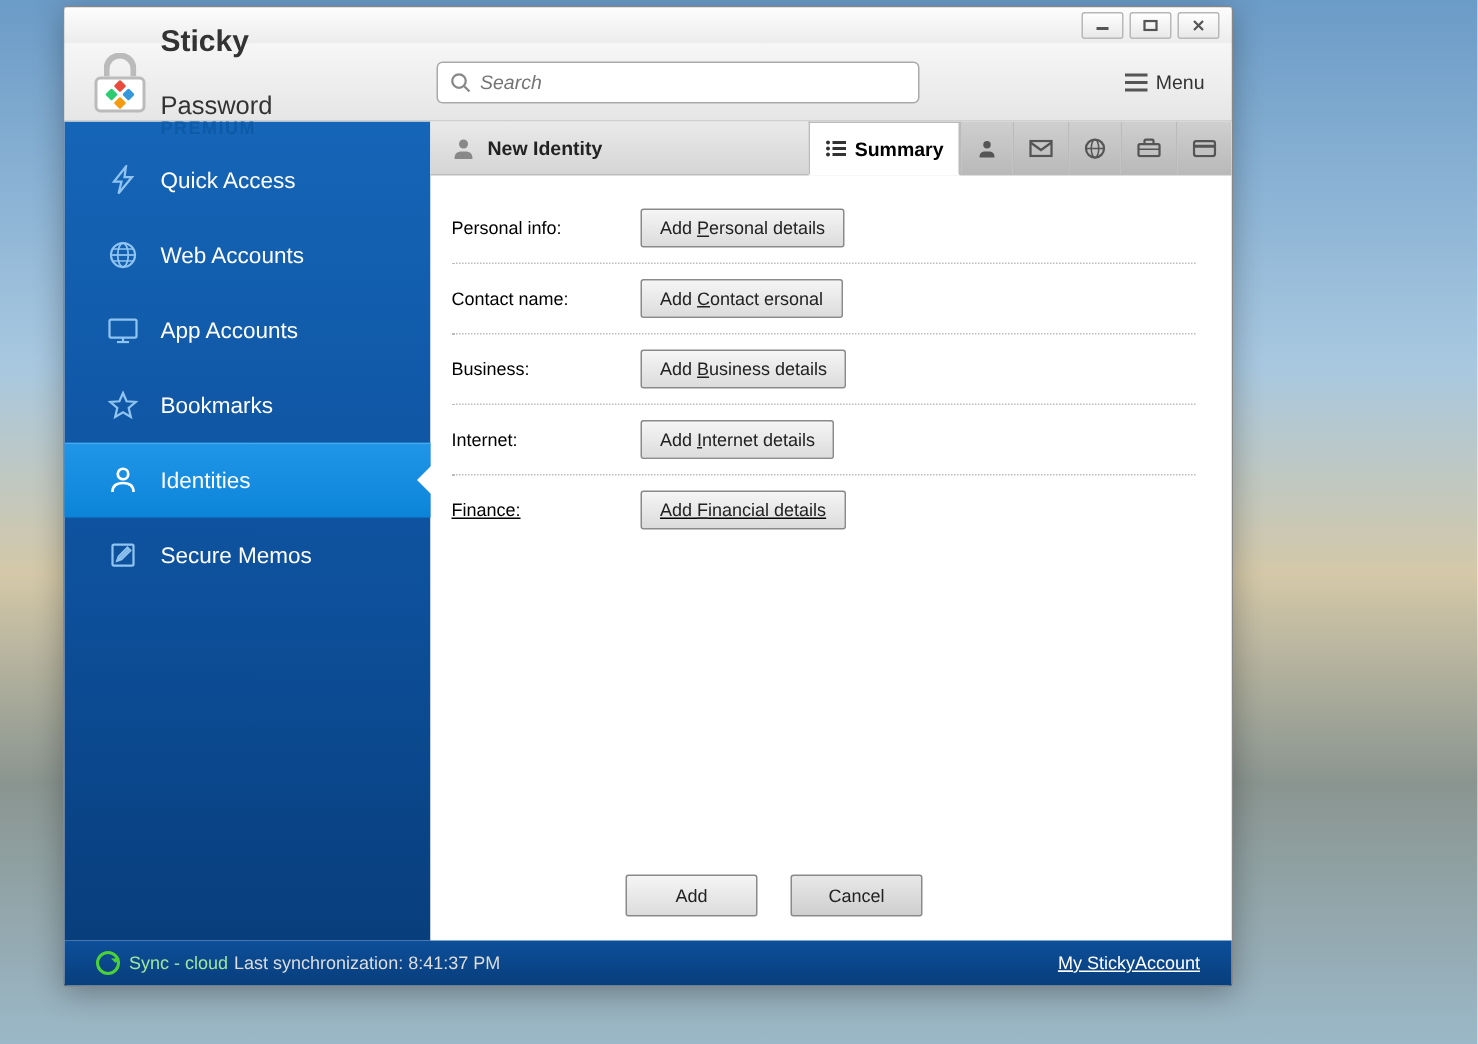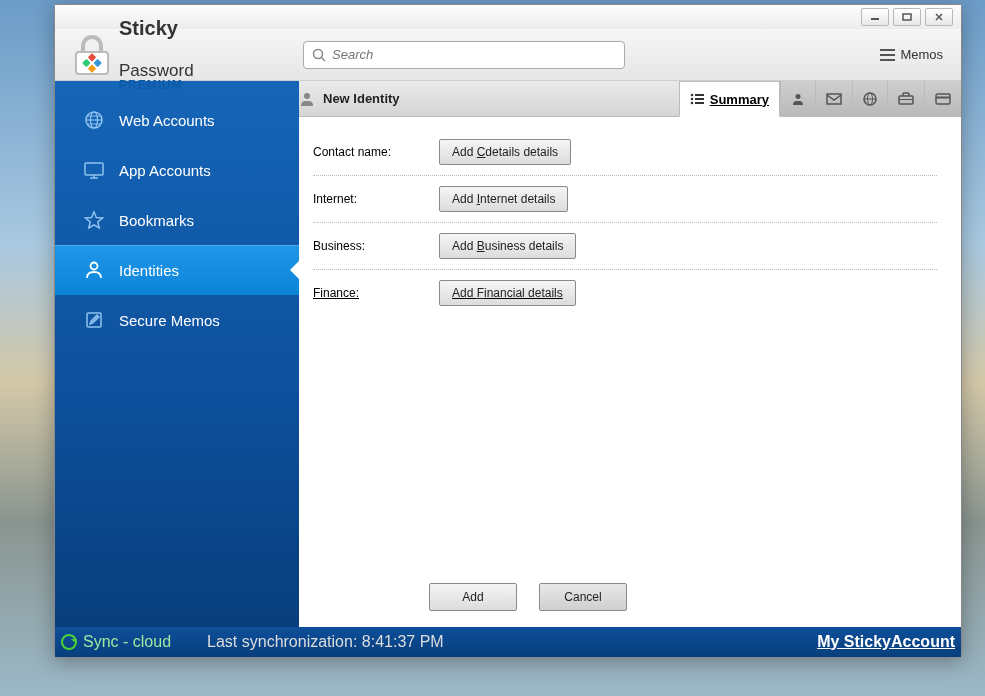--- a/index.html
+++ b/index.html
@@ -3,21 +3,21 @@
 <meta charset="utf-8">
 <style>
 * { box-sizing: border-box; margin: 0; padding: 0; }
 body {
   font-family: "Segoe UI", Tahoma, sans-serif;
   font-size: 13px;
   background: linear-gradient(180deg, #6b9bc7 0%, #a8c8e0 35%, #d4c8a8 55%, #8a9590 75%, #9bb8c8 100%);
   width: 985px; height: 696px; overflow: hidden; position: relative;
 }
 .window {
-  position: absolute; left: 54px; top: 4px; width: 908px; height: 654px;
+  position: absolute; left: 42px; top: 4px; width: 780px; height: 654px;
   background: #fff; border: 1px solid #888; border-radius: 3px;
   box-shadow: 0 4px 20px rgba(0,0,0,0.3);
   display: flex; flex-direction: column;
 }
 .titlebar {
   height: 24px; background: linear-gradient(#fdfdfd,#ececec);
   display: flex; justify-content: flex-end; align-items: center; padding-right: 8px; gap: 4px;
 }
 .win-btn {
   width: 28px; height: 18px; border: 1px solid #b8b8b8; border-radius: 2px;
@@ -75,26 +75,26 @@
   content:''; position:absolute; right:-1px; top:50%; margin-top:-10px;
   border:10px solid transparent; border-right-color:#fff;
 }
 .nav-ico { width:22px; height:22px; display:flex; align-items:center; justify-content:center;}
 
 .content { flex:1; background:#fff; display:flex; flex-direction:column; min-height:0;}
 .content-header {
   height:36px; background:linear-gradient(#eaeaea,#d5d5d5);
   border-bottom:1px solid #bbb; display:flex; align-items:stretch;
 }
-.title-part { flex:1; display:flex; align-items:center; padding-left:0; gap:8px; font-weight:700; color:#222;}
+.title-part { flex:1; display:flex; align-items:center; padding-left:14px; gap:8px; font-weight:700; color:#222;}
 .tab-strip { display:flex; align-items:stretch;}
 .tab {
   display:flex; align-items:center; justify-content:center; gap:6px;
   padding:0 10px; border-left:1px solid #bbb; background:linear-gradient(#cfcfcf,#b9b9b9);
-  cursor:pointer; color:#444; min-width:34px;text-decoration:underline;
+  cursor:pointer; color:#444; min-width:34px;
 }
 .tab.active {
   background:#fff; font-weight:700; color:#000; border-bottom:1px solid #fff; margin-bottom:-1px;
   border-top:1px solid #bbb; border-left:1px solid #bbb; border-right:1px solid #bbb;
 }
 .form-area { flex:1; padding:12px 24px 0 14px; overflow:auto;}
 .row {
   display:flex; align-items:center; gap:18px; padding:10px 0;
   border-bottom:1px dotted #bbb;
 }
@@ -109,27 +109,27 @@
   display:flex; gap:10px; padding:10px 0 16px 130px;
 }
 .big-btn {
   width:88px; height:28px; border:1px solid #8a8a8a; border-radius:2px;
   background:linear-gradient(#f5f5f5,#dcdcdc); cursor:pointer; font-size:12px; color:#222;
 }
 .big-btn.cancel { background:linear-gradient(#e8e8e8,#cfcfcf);margin-left:12px;}
 
 .statusbar {
   height:30px; background:linear-gradient(180deg,#0d4f9a,#083e7c);
-  display:flex; align-items:center; color:#fff; font-size:16px; padding:0 6px; gap:36px;
+  display:flex; align-items:center; color:#fff; font-size:12px; padding:0 21px; gap:4px;
 }
 .sync { display:flex; align-items:center; gap:6px; color:#9fe6a0;}
 .sync-ico { width:16px;height:16px;border:2px solid #4cd137;border-radius:50%;position:relative;}
 .sync-ico::after{content:'';position:absolute;right:-2px;top:3px;border:3px solid transparent;border-top-color:#4cd137;}
 .statusbar .last-sync { color:#ddd;}
-.statusbar .account { margin-left:auto; color:#fff; text-decoration:underline; cursor:pointer;font-weight:bold;}
+.statusbar .account { margin-left:auto; color:#fff; text-decoration:underline; cursor:pointer;}
 </style>
 </head>
 <body>
 
 <div class="window">
 
   <div class="titlebar">
     <div class="win-btn">
       <svg width="10" height="8" viewBox="0 0 10 8">
           <rect x="1" y="5" width="8" height="2" fill="#555"></rect>
@@ -172,27 +172,35 @@
           <line x1="9.5" y1="9.5" x2="13" y2="13" stroke="#888" stroke-width="1.5"></line>
         </svg>
       <input type="text" placeholder="Search" style="">
     </div>
     <div class="menu-btn">
       <div class="ham">
           <span></span>
           <span></span>
           <span></span>
         </div>
-      <span>Memos</span>
+      <span>Menu</span>
     </div>
   </div>
 
   <div class="body-area">
     <div class="sidebar">
 
+      <div class="nav-item">
+        <span class="nav-ico">
+          <svg width="18" height="20" viewBox="0 0 18 20">
+              <path d="M11 1 L3 11 L8 11 L6 19 L15 8 L10 8 Z" fill="none" stroke="#8fc3f0" stroke-width="1.5"></path>
+            </svg>
+        </span>
+        <span>Quick Access</span>
+      </div>
 
       <div class="nav-item">
         <span class="nav-ico">
           <svg width="20" height="20" viewBox="0 0 20 20">
               <circle cx="10" cy="10" r="8" fill="none" stroke="#8fc3f0" stroke-width="1.5"></circle>
               <ellipse cx="10" cy="10" rx="3.5" ry="8" fill="none" stroke="#8fc3f0" stroke-width="1.2"></ellipse>
               <line x1="2" y1="10" x2="18" y2="10" stroke="#8fc3f0" stroke-width="1.2"></line>
               <line x1="3" y1="6" x2="17" y2="6" stroke="#8fc3f0" stroke-width="1"></line>
               <line x1="3" y1="14" x2="17" y2="14" stroke="#8fc3f0" stroke-width="1"></line>
             </svg>
@@ -293,30 +301,34 @@
             <svg width="16" height="12" viewBox="0 0 16 12">
                 <rect x="1" y="1" width="14" height="10" rx="1.5" fill="none" stroke="#555" stroke-width="1.5"></rect>
                 <rect x="1" y="3.5" width="14" height="2" fill="#555"></rect>
               </svg>
           </div>
         </div>
       </div>
 
       <div class="form-area">
         <div class="row">
+          <span class="lbl">Personal info:</span>
+          <button class="add-btn"><span>Add </span><u>P</u><span>ersonal details</span></button>
+        </div>
+        <div class="row">
           <span class="lbl">Contact name:</span>
-          <button class="add-btn"><span>Add </span><u>C</u><span>details details</span></button>
+          <button class="add-btn"><span>Add </span><u>C</u><span>ontact ersonal</span></button>
+        </div>
+        <div class="row">
+          <span class="lbl">Business:</span>
+          <button class="add-btn"><span>Add </span><u>B</u><span>usiness details</span></button>
         </div>
         <div class="row">
           <span class="lbl">Internet:</span>
           <button class="add-btn"><span>Add </span><u>I</u><span>nternet details</span></button>
-        </div>
-        <div class="row">
-          <span class="lbl">Business:</span>
-          <button class="add-btn"><span>Add </span><u>B</u><span>usiness details</span></button>
         </div>
         <div class="row">
           <span class="lbl">Finance:</span>
           <button class="add-btn"><span>Add </span><u>F</u><span>inancial details</span></button>
         </div>
       </div>
 
       <div class="bottom-buttons">
         <button class="big-btn">Add</button>
         <button class="big-btn cancel">Cancel</button>

